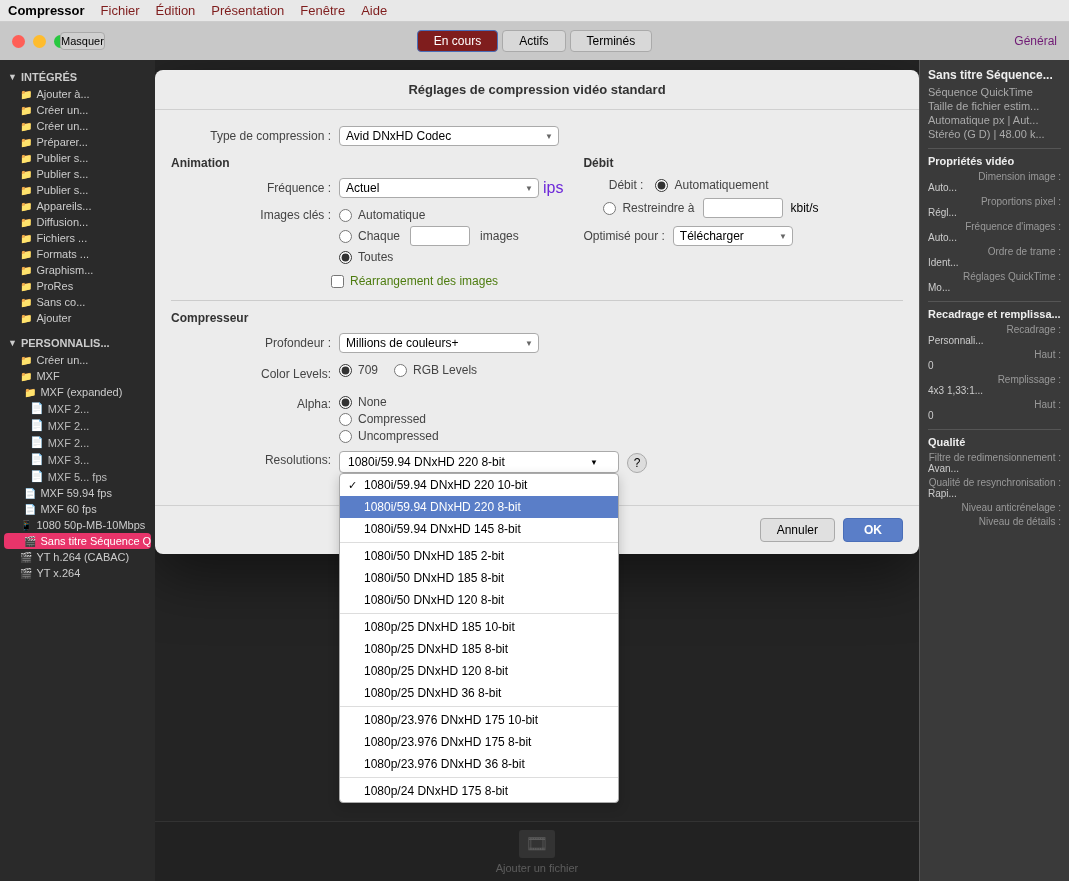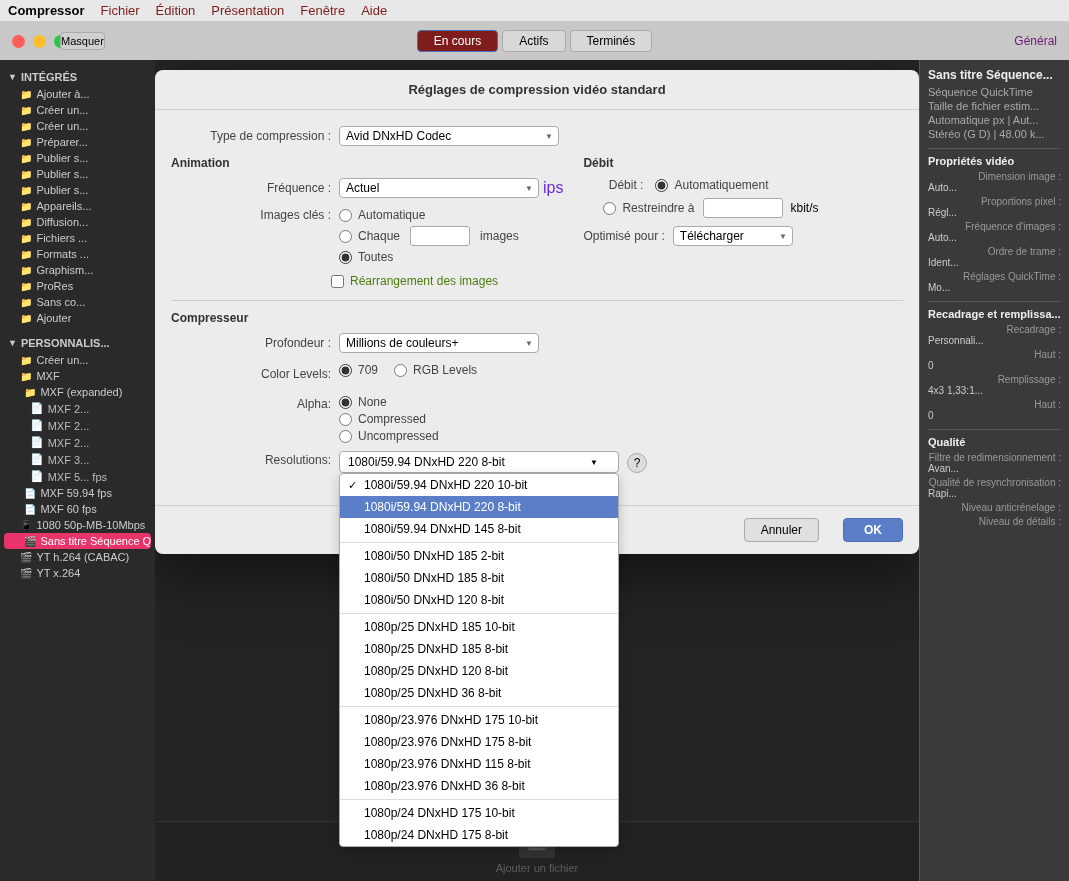--- a/index.html
+++ b/index.html
@@ -88,21 +88,21 @@
     .resolutions-label { font-size: 12px; color: #444; text-align: right; min-width: 160px; margin-right: 8px; padding-top: 2px; }
     .resolutions-dropdown { position: relative; width: 280px; }
     .resolutions-selected { background: white; border: 1px solid #aaa; border-radius: 4px; padding: 3px 20px 3px 8px; font-size: 12px; cursor: pointer; display: flex; align-items: center; justify-content: space-between; }
     .dropdown-list { position: absolute; top: 100%; left: 0; width: 100%; background: white; border: 1px solid #aaa; border-radius: 4px; box-shadow: 0 4px 12px rgba(0,0,0,0.2); z-index: 200; font-size: 12px; }
     .dropdown-item { padding: 4px 8px; cursor: pointer; display: flex; align-items: center; }
     .dropdown-item.selected { background: #5a7ec8; color: white; }
     .dropdown-item .check { width: 16px; font-size: 11px; }
     .dropdown-divider { height: 1px; background: #ddd; margin: 2px 0; }
 
     
-    .dialog-footer { display: flex; justify-content: flex-end; padding: 12px 16px; gap: 24px; border-top: 1px solid #d0d0d0; margin-top: 8px; }
+    .dialog-footer { display: flex; justify-content: flex-end; padding: 12px 16px; gap: 8px; border-top: 1px solid #d0d0d0; margin-top: 8px; }
     .btn-cancel { background: #e0e0e0; border: 1px solid #aaa; border-radius: 4px; padding: 4px 16px; font-size: 12px; cursor: pointer; }
     .btn-ok { background: #5a7ec8; color: white; border: 1px solid #4a6eb8; border-radius: 4px; padding: 4px 20px; font-size: 12px; cursor: pointer; font-weight: 600; }
 
     
     .bottom-bar { position: absolute; bottom: 0; left: 0; right: 0; height: 60px; background: #3a3a3a; border-top: 1px solid #555; display: flex; align-items: center; justify-content: center; }
     .add-file-btn { display: flex; flex-direction: column; align-items: center; gap: 4px; cursor: pointer; color: #999; font-size: 11px; }
     .film-icon { width: 36px; height: 28px; background: #555; border-radius: 3px; display: flex; align-items: center; justify-content: center; font-size: 18px; }
     .debit-row { display: flex; align-items: center; gap: 8px; margin-bottom: 6px; }
     .debit-label { font-size: 12px; color: #444; text-align: right; min-width: 60px; margin-right: 4px; }
     .kbits-input { width: 80px; border: 1px solid #aaa; border-radius: 3px; padding: 2px 4px; font-size: 12px; }
@@ -457,31 +457,23 @@
                       <div class="dropdown-item">
                         <span class="check"></span>
                         <span>1080p/23.976  DNxHD 175 10-bit</span>
                       </div>
                       <div class="dropdown-item">
                         <span class="check"></span>
                         <span>1080p/23.976  DNxHD 175 8-bit</span>
                       </div>
                       <div class="dropdown-item">
                         <span class="check"></span>
-                        <span>1080p/23.976  DNxHD 115 8-bit</span>
-                      </div>
-                      <div class="dropdown-item">
-                        <span class="check"></span>
                         <span>1080p/23.976  DNxHD 36 8-bit</span>
                       </div>
                       <div class="dropdown-divider"></div>
-                      <div class="dropdown-item">
-                        <span class="check"></span>
-                        <span>1080p/24  DNxHD 175 10-bit</span>
-                      </div>
                       <div class="dropdown-item">
                         <span class="check"></span>
                         <span>1080p/24  DNxHD 175 8-bit</span>
                       </div>
                     </div>
                   </div>
                   <div style="margin-left:8px; margin-top:2px;">
                     <button style="width:20px; height:20px; border-radius:50%; border:1px solid #aaa; background:#ddd; font-size:12px; cursor:pointer; line-height:1;">?</button>
                   </div>
                 </div>

